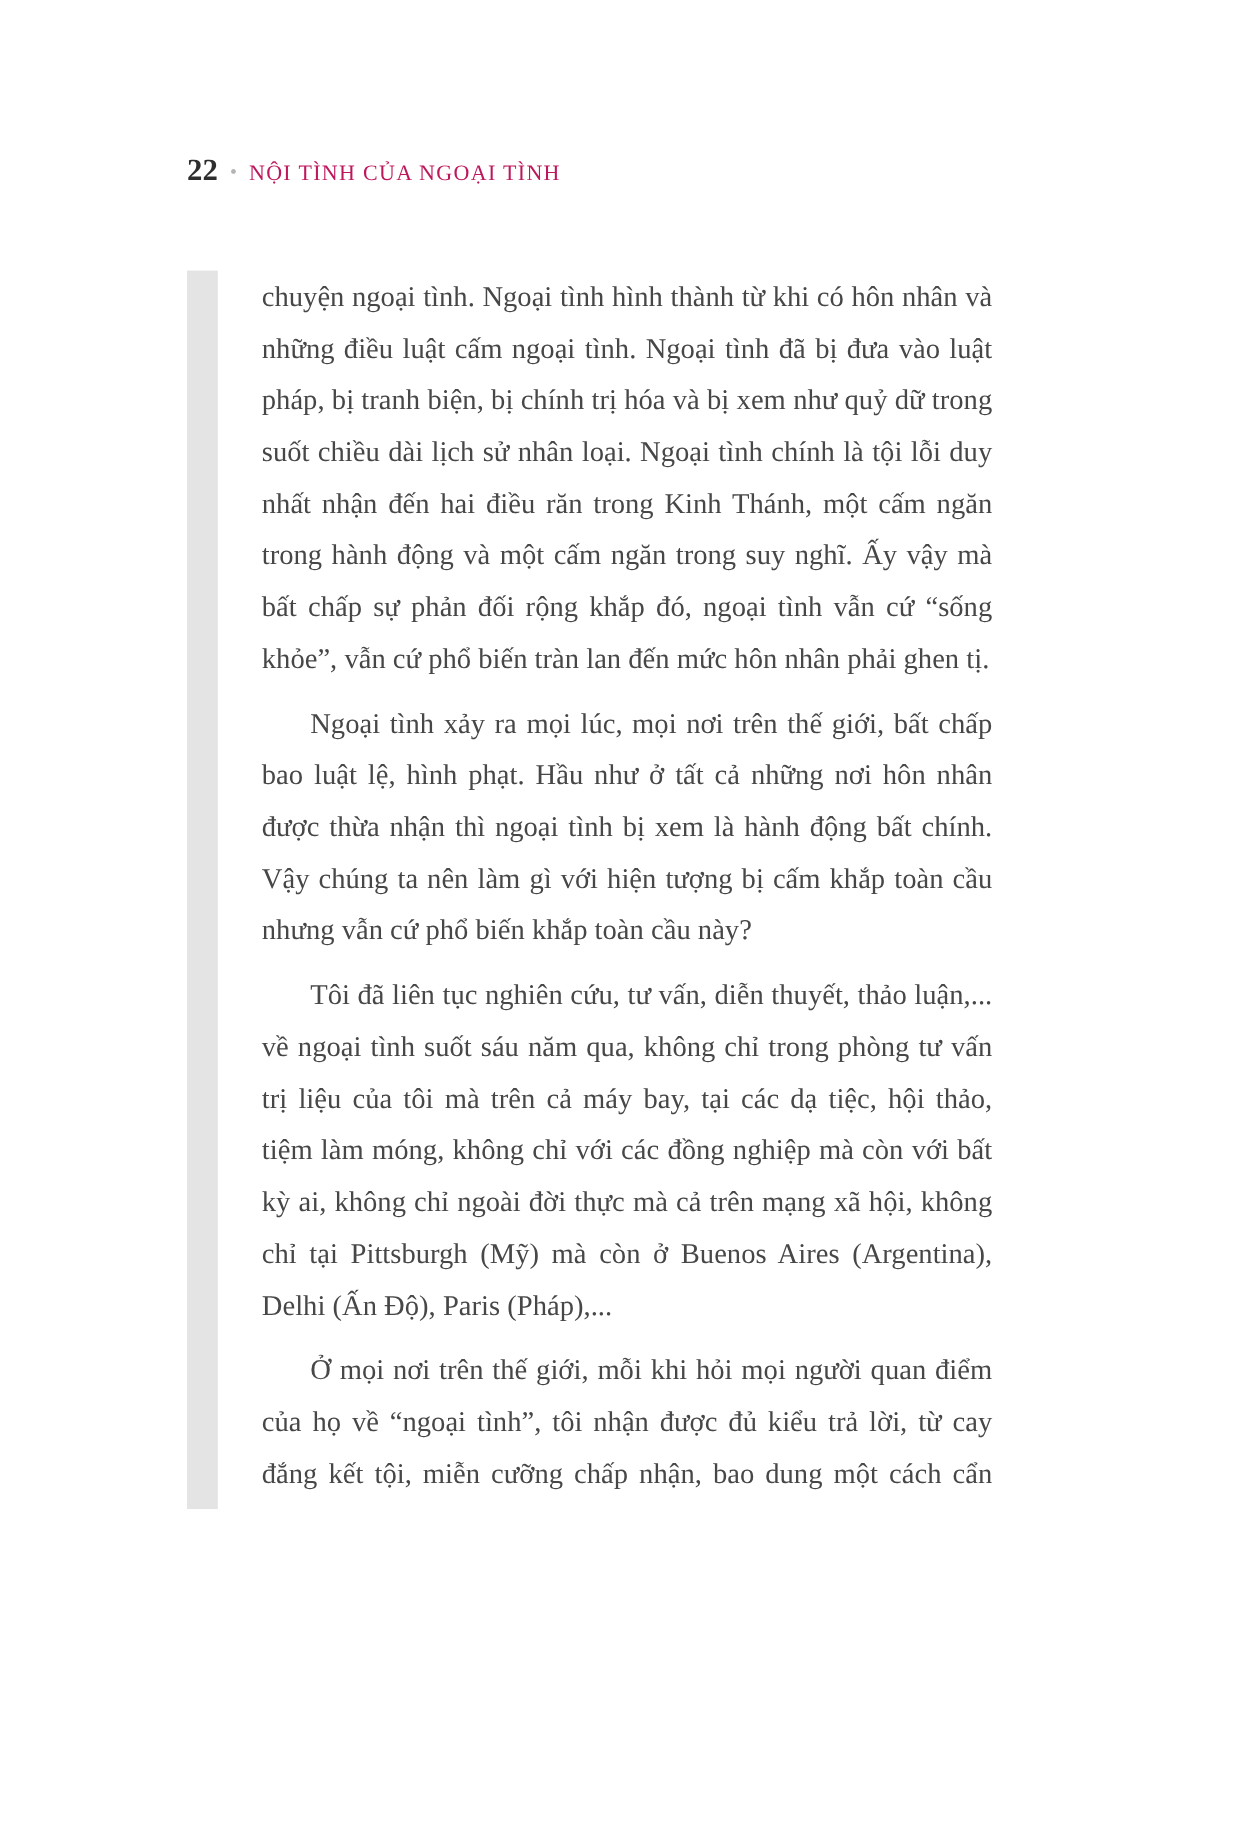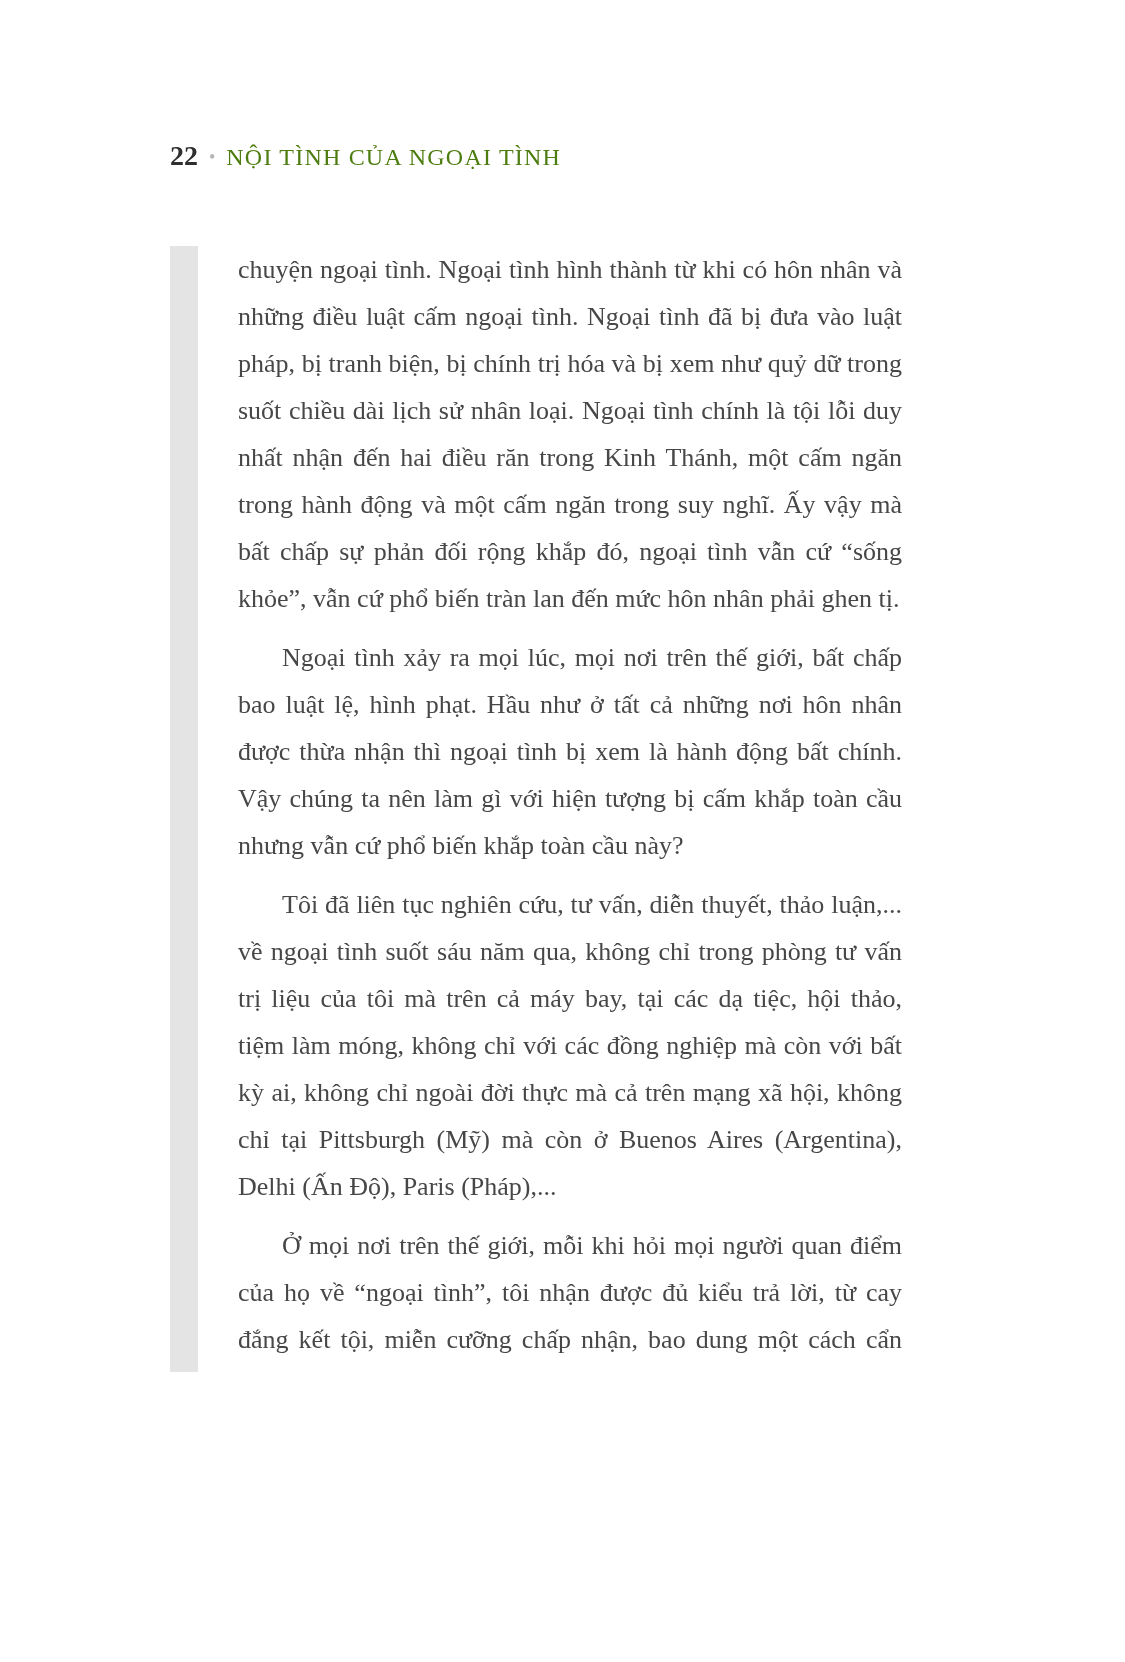--- a/index.html
+++ b/index.html
@@ -28,22 +28,22 @@
     font-size: 28px;
     font-weight: 700;
     color: #2e2e2e;
   }
   .header-sep {
     font-size: 18px;
     color: #b5b5b5;
     transform: translateY(-2px);
   }
   .book-title {
-    font-size: 24px;
-    color: #4d7c0f;
+    font-size: 20px;
+    color: #be185d;
     letter-spacing: 1.2px;
   }
   .accent-bar {
     position: absolute;
     left: 170px;
     top: 246px;
     width: 28px;
     height: 1146px;
     background: #e4e4e4;
   }

